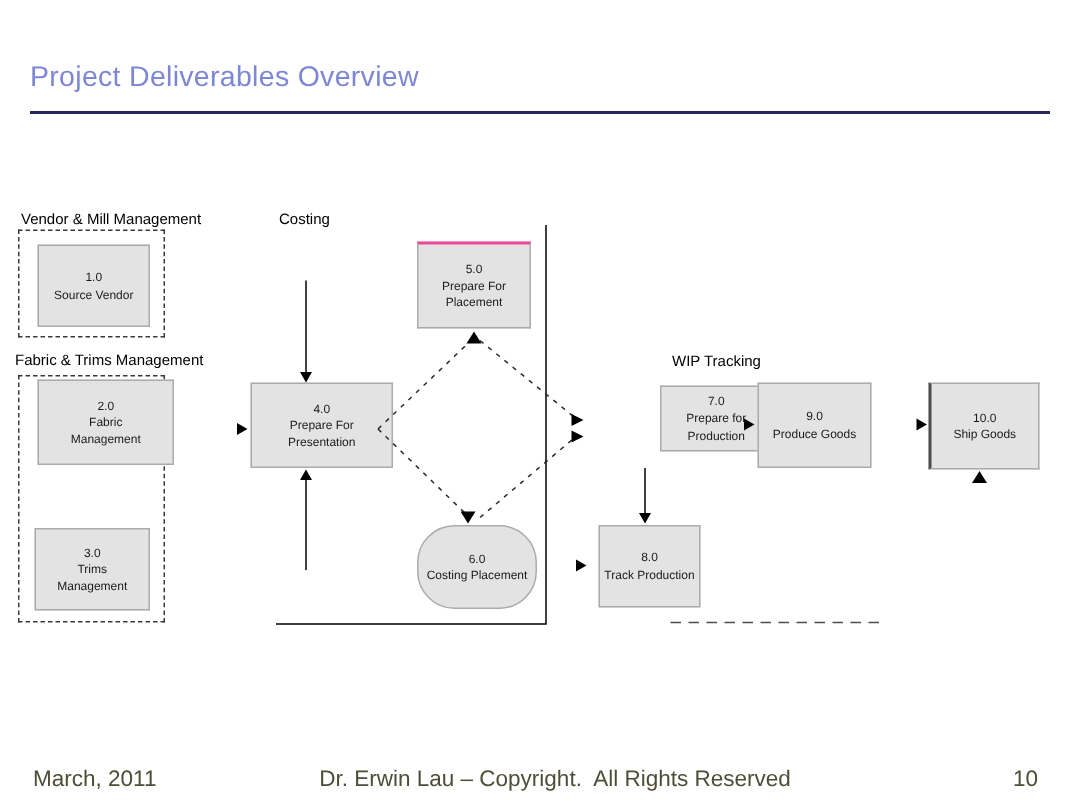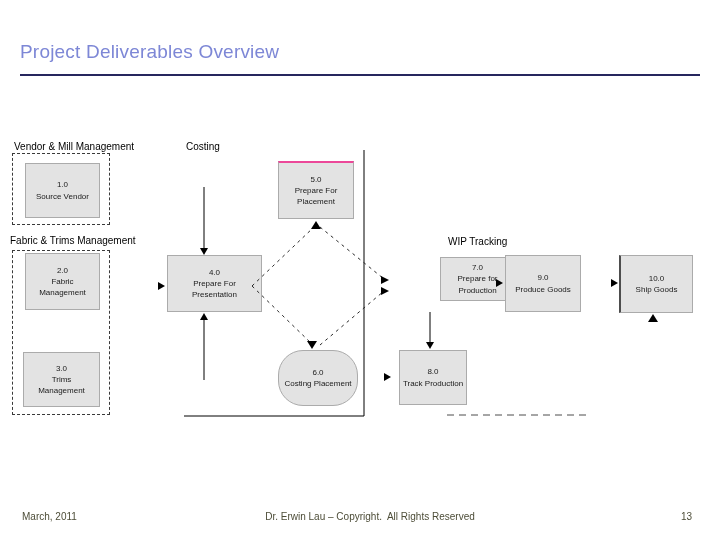--- a/index.html
+++ b/index.html
@@ -49,21 +49,21 @@
   .pbox.leftline { border-left: 2px solid #4d4d4d; }
   svg.connectors { position: absolute; left: 0; top: 0; pointer-events: none; }
   svg.connectors line, svg.connectors polyline {
     stroke: var(--connector, #000); stroke-width: 1; fill: none;
   }
   svg.connectors polygon { fill: var(--connector, #000); stroke: none; }
   svg.connectors .dash { stroke-dasharray: 3,4; stroke: #2a2a2a; }
   svg.connectors .longdash { stroke-dasharray: 7,5; stroke: #4d4d4d; }
   .footer-left, .footer-center, .footer-right {
     position: absolute; top: 511px;
-    font-size: 10px;
+    font-size: 15px;
     color: var(--footer_text, #4d4d38);
     white-space: pre-wrap;
   }
   .footer-left { left: 22px; }
   .footer-center { left: 0; width: 100%; text-align: center; padding-left: 20px; }
   .footer-right { right: 28px; }
 </style>
 </head>
 <body>
 
@@ -75,21 +75,21 @@
   <div class="seclabel" style="left:14px; top:141px;">Vendor &amp; Mill Management</div>
   <div class="seclabel" style="left:186px; top:141px;">Costing</div>
   <div class="seclabel" style="left:10px; top:235px;">Fabric &amp; Trims Management</div>
   <div class="seclabel" style="left:448px; top:236px;">WIP Tracking</div>
 
   <div class="region" style="left:12px; top:153px; width:98px; height:72px;"></div>
   <div class="region" style="left:12px; top:250px; width:98px; height:165px;"></div>
 
   <div class="pbox" style="left:25px; top:163px; width:75px; height:55px;">1.0
 Source Vendor</div>
-  <div class="pbox" style="left:25px; top:253px; width:75px; height:57px;">2.0
+  <div class="pbox" style="left:25px; top:253px; width:91px; height:57px;">2.0
 Fabric
 Management</div>
   <div class="pbox" style="left:23px; top:352px; width:77px; height:55px;">3.0
 Trims
 Management</div>
   <div class="pbox" style="left:167px; top:255px; width:95px; height:57px;">4.0
 Prepare For
 Presentation</div>
   <div class="pbox topline" style="left:278px; top:161px; width:76px; height:58px;">5.0
 Prepare For
@@ -136,15 +136,15 @@
     <polygon points="311,229 321,229 316,221"></polygon>
     <polygon points="307,341 317,341 312,349"></polygon>
     <polygon points="381,276 381,284 389,280"></polygon>
     <polygon points="381,287 381,295 389,291"></polygon>
 
     <line class="longdash" x1="447" y1="415" x2="588" y2="415"></line>
   </svg>
 
   <div class="footer-left">March, 2011</div>
   <div class="footer-center">Dr. Erwin Lau – Copyright.  All Rights Reserved</div>
-  <div class="footer-right">13</div>
+  <div class="footer-right">10</div>
 
 </div>
 
 </body></html>

